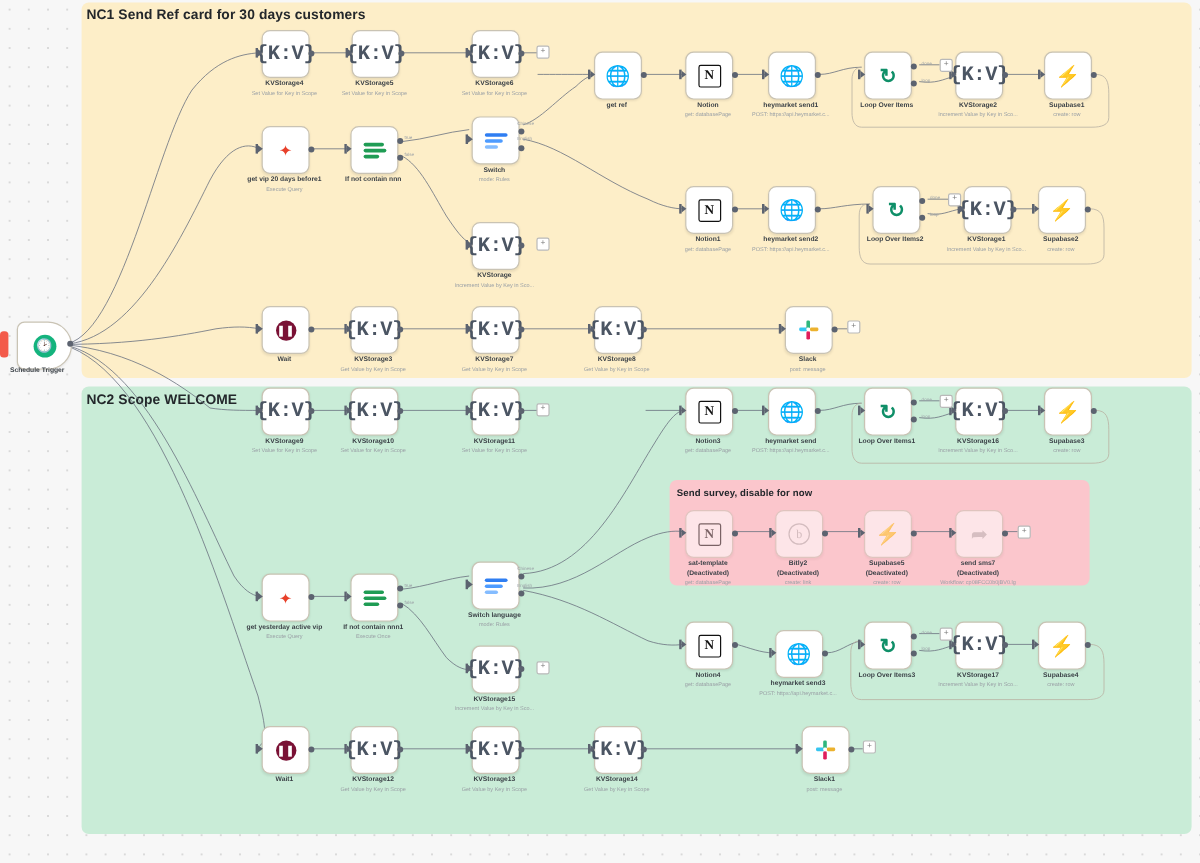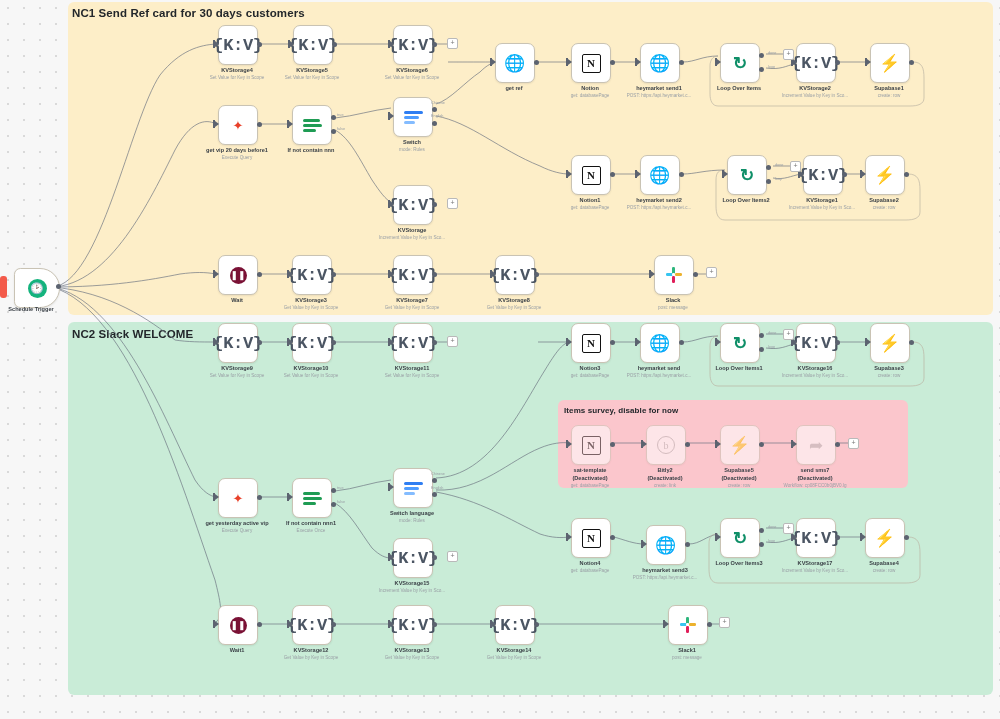--- a/index.html
+++ b/index.html
@@ -72,22 +72,22 @@
 </head>
 <body>
 
 <div id="canvas">
 
   <div class="group" style="left:68px;top:2px;width:925px;height:313px;background:#fdeec8;"></div>
   <div class="group" style="left:68px;top:322px;width:925px;height:373px;background:#c9ecd7;"></div>
   <div class="group" style="left:558px;top:400px;width:350px;height:88px;background:#fbc6cc;"></div>
 
   <div class="group-title" style="left:72px;top:7px;font-size:11.5px;">NC1 Send Ref card for 30 days customers</div>
-  <div class="group-title" style="left:72px;top:328px;font-size:11.5px;">NC2 Slack WELCOME</div>
-  <div class="group-title" style="left:564px;top:406px;font-size:8px;">Items survey, disable for now</div>
+  <div class="group-title" style="left:72px;top:328px;font-size:11.5px;">NC2 Scope WELCOME</div>
+  <div class="group-title" style="left:564px;top:406px;font-size:8px;">Send survey, disable for now</div>
 
   <svg class="wires" viewBox="0 0 1000 719">
 
     <path d="M52,287 C100,285 130,120 160,75 C180,50 200,45 216,44"></path>
     <path d="M52,287 C110,285 150,200 175,150 C190,122 205,118 216,124"></path>
     <path d="M52,287 C110,287 150,280 180,274 C195,272 205,272 216,274"></path>
     <path d="M52,287 C110,292 150,320 175,340 C188,342 200,342 216,342"></path>
     <path d="M52,287 C120,300 165,420 195,480 C203,492 210,496 216,497"></path>
     <path d="M52,287 C130,310 180,480 215,580 C220,600 224,616 216,622"></path>
 

